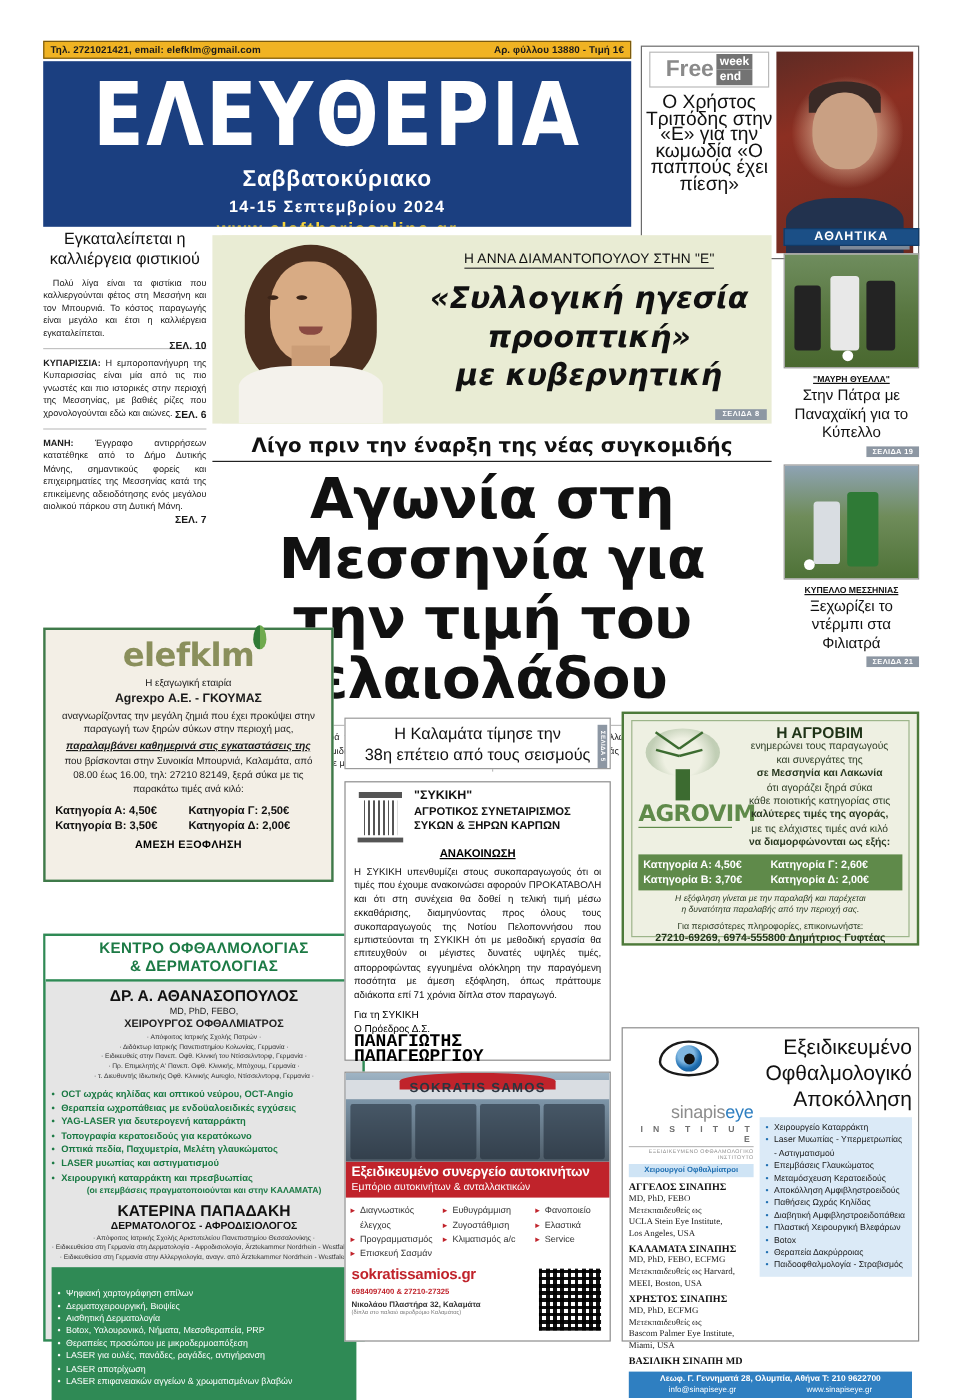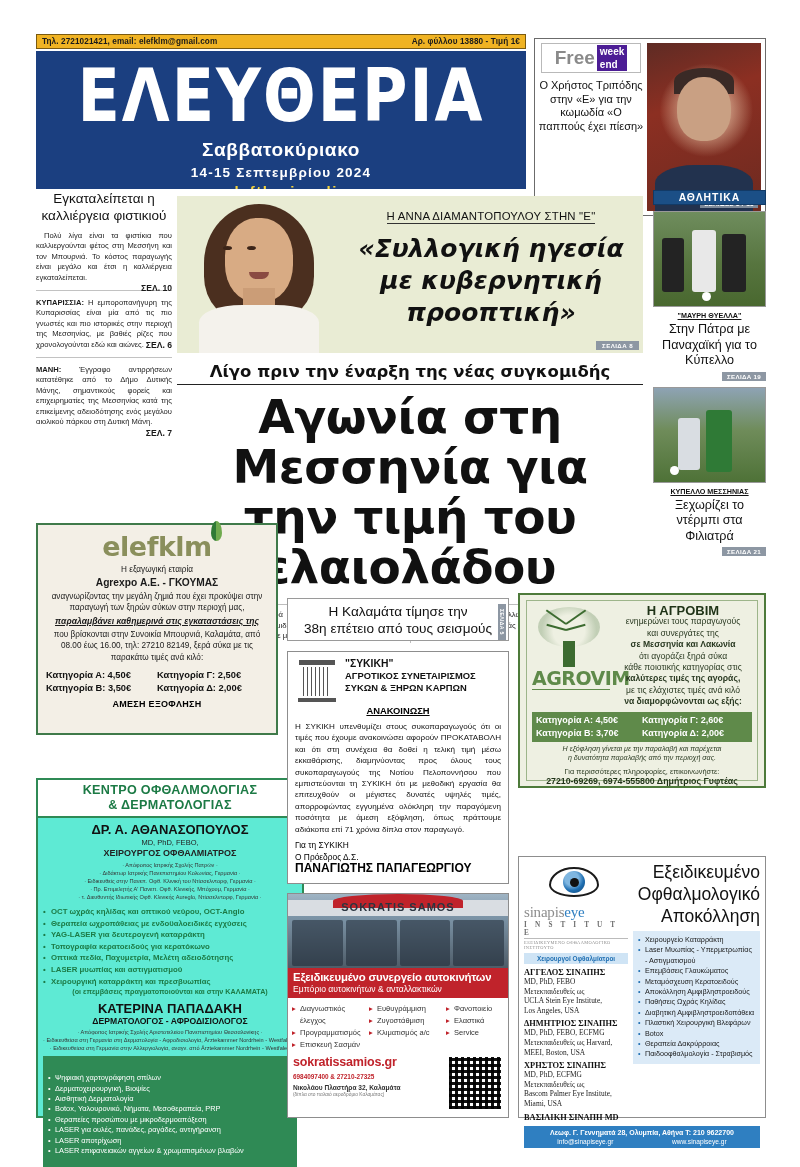--- a/index.html
+++ b/index.html
@@ -35,23 +35,23 @@
   }
   .flag-date { color: #fff; font-weight: bold; font-size: 13.5px; margin-top: 4px; letter-spacing: 1.2px; }
   .flag-url { color: #f5d33a; font-weight: bold; font-size: 15px; margin-top: 3px; letter-spacing: 1.4px; }
 
   
   .promo { position: absolute; left: 534px; top: 38px; width: 232px; height: 178px;
            background:#fff; border: 1px solid #6b6b6b; display: flex; }
   .promo-left { width: 112px; padding: 4px 3px 3px 3px; display: flex; flex-direction: column; align-items: center; }
   .promo-logo { border: 1px solid #b9b9b9; width: 100px; height: 30px; display: flex; align-items: center; justify-content: center; }
   .promo-free { font-size: 19px; font-weight: bold; color: #8a8a8a; font-family: "Liberation Sans", sans-serif; }
-  .promo-week { background: #4c1d95; color: #fff; font-size: 10px; font-weight: bold; line-height: 11px;
+  .promo-week { background: #737373; color: #fff; font-size: 10px; font-weight: bold; line-height: 11px;
                 padding: 1px 3px; margin-left: 2px; text-align: left; }
-  .promo-text { font-size: 11px; line-height: 13.6px; text-align: center; margin-top: 6px; color: #111; }
+  .promo-text { font-size: 16px; line-height: 13.6px; text-align: center; margin-top: 6px; color: #111; }
   .promo-right { flex: 1; position: relative; margin: 4px 4px 4px 0;
      background:
        radial-gradient(circle at 52% 40%, #d6a98e 0 14%, rgba(214,169,142,0) 40%),
        linear-gradient(160deg, #5e2b24 0%, #8c2f22 35%, #6d2a20 100%);
      overflow: hidden; }
   .promo-face { position: absolute; left: 50%; top: 20%; transform: translateX(-50%);
      width: 54px; height: 64px; border-radius: 48% 48% 44% 44%; background: #c9a083; }
   .promo-hair { position: absolute; left: 50%; top: 15%; transform: translateX(-50%);
      width: 60px; height: 26px; border-radius: 50% 50% 0 0; background: #3a2a26; }
   .promo-body { position: absolute; left: 50%; bottom: 0; transform: translateX(-50%);
@@ -132,21 +132,21 @@
   .agx-leaf { position: absolute; right: 46px; top: -10px; width: 11px; height: 20px;
      background: linear-gradient(90deg, #2f7a36 50%, #6faa4e 50%); border-radius: 50% 50% 50% 50%/60% 60% 40% 40%; }
   .agx-t { text-align: center; font-size: 8.2px; line-height: 11.4px; color: #1a1a1a; margin-top: 2px; }
   .agx-t.b { font-weight: bold; font-size: 10.2px; }
   .agx-t.u { font-weight: bold; font-style: italic; text-decoration: underline; font-size: 8.6px; }
   .agx-prices { display: flex; flex-wrap: wrap; margin-top: 5px; font-size: 9.3px; font-weight: bold; }
   .agx-prices div { width: 50%; padding: 1.5px 0; color: #111; }
   .agx-final { text-align: center; font-size: 9px; font-weight: bold; margin-top: 5px; letter-spacing: .3px; }
 
   
-  #ad-oph { left: 36px; top: 778px; width: 268px; height: 340px; border: 2px solid #2f8a55; background: #5eead4; }
+  #ad-oph { left: 36px; top: 778px; width: 268px; height: 340px; border: 2px solid #2f8a55; background: #e5e5e5; }
   .oph-head { background: #fff; color: #1c7a45; text-align: center; font-weight: bold;
      font-size: 12.6px; line-height: 15px; padding: 3px 0; border-bottom: 2px solid #2f8a55; letter-spacing: .3px; }
   .oph-body { padding: 4px 5px; }
   .oph-doc { text-align: center; font-weight: bold; font-size: 13px; color: #111; }
   .oph-sub { text-align: center; font-size: 7.5px; color: #222; margin-top: 1px; }
   .oph-sub.b { font-weight: bold; font-size: 9px; }
   .oph-cred { text-align: center; font-size: 5.6px; line-height: 8px; color: #333; margin-top: 3px; }
   .oph-list { margin-top: 5px; font-size: 7.8px; line-height: 11.6px; color: #1c7a45; font-weight: bold; }
   .oph-list li { list-style: none; position: relative; padding-left: 8px; }
   .oph-list li:before { content: "\2022"; position: absolute; left: 0; color: #1c7a45; }
@@ -173,21 +173,21 @@
   .syk-col .cap { position: absolute; top: 2px; left: 4px; right: 4px; height: 5px; background: #555; }
   .syk-col .shaft { position: absolute; top: 9px; left: 8px; right: 8px; bottom: 8px;
      background: repeating-linear-gradient(90deg, #555 0 1.5px, #fff 1.5px 4px); }
   .syk-col .base { position: absolute; bottom: 2px; left: 3px; right: 3px; height: 4px; background: #555; }
   .syk-names { flex: 1; }
   .syk-names div { font-weight: bold; font-size: 9.4px; line-height: 12px; color: #111; }
   .syk-names .q { font-size: 10.4px; }
   .syk-anoun { text-align: center; font-weight: bold; font-size: 9.4px; text-decoration: underline; margin-top: 1px; }
   .syk-p { font-size: 8.1px; line-height: 11.4px; text-align: justify; margin-top: 5px; color: #111; }
   .syk-sign { text-align: left; font-size: 8.4px; line-height: 11.6px; margin-top: 5px; }
-  .syk-sign .n { font-weight: bold; font-size: 12px; }
+  .syk-sign .n { font-weight: bold; font-size: 15px; font-family: Liberation Mono, monospace; }
 
   
   #ad-sok { left: 287px; top: 893px; width: 222px; height: 225px; border: 1px solid #8d8d8d; overflow: hidden; background:#fff; }
   .sok-photo { height: 74px; position: relative;
      background: linear-gradient(180deg, #9fb4c4 0%, #7d95a8 30%, #4e5c68 100%); overflow: hidden; }
   .sok-sign { position: absolute; left: 0; right: 0; top: 6px; height: 16px; background: #d9dde2; }
   .sok-brand { position: absolute; left: 0; right: 0; top: 7px; text-align: center;
      font-size: 11px; font-weight: bold; color: #2b3540; letter-spacing: 1px; }
   .sok-swoosh { position: absolute; left: 50%; top: 0; transform: translateX(-50%);
      width: 130px; height: 14px; background: #c0232b; border-radius: 50% 50% 0 0; }
@@ -241,21 +241,21 @@
   #ad-sin { left: 518px; top: 856px; width: 248px; height: 262px; border: 1px solid #8d8d8d;
      background: #fff; padding: 4px 5px; }
   .sin-top { display: flex; }
   .sin-left { width: 104px; }
   .sin-eye { width: 62px; height: 40px; position: relative; margin: 2px auto 0; }
   .sin-eye .outer { position: absolute; left: 4px; top: 4px; width: 50px; height: 30px;
      border: 2.5px solid #1a1a1a; border-radius: 50% 50% 50% 50%/60% 60% 40% 40%; }
   .sin-eye .iris { position: absolute; left: 18px; top: 8px; width: 22px; height: 22px;
      border-radius: 50%; background: radial-gradient(circle at 40% 35%, #7fb6e0 0 35%, #1f6fb2 60%, #0d3f6b 100%); }
   .sin-eye .pupil { position: absolute; left: 25px; top: 15px; width: 9px; height: 9px; border-radius: 50%; background: #111; }
-  .sin-brand { text-align: left; margin-top: 1px; font-family: Liberation Serif, serif; }
+  .sin-brand { text-align: right; margin-top: 16px; }
   .sin-brand .n1 { font-size: 15px; color: #8d8d8d; letter-spacing: -.2px; }
   .sin-brand .n1 b { color: #2f7fc1; font-weight: normal; }
   .sin-brand .n2 { font-size: 7.2px; color: #6f6f6f; letter-spacing: 3.2px; font-weight: bold; }
   .sin-brand .n3 { font-size: 4.4px; color: #8d8d8d; letter-spacing: .4px; border-top: 1px solid #bbb; margin-top: 1px; padding-top: 1px; }
   .sin-badge { background: #cfe4f5; color: #1f6fb2; font-size: 6.4px; font-weight: bold;
      text-align: center; padding: 2px 0; margin-top: 3px; }
   .sin-doc { margin-top: 4px; font-family: Liberation Serif, serif; }
   .sin-doc .dn { font-size: 8.4px; font-weight: bold; color: #111; }
   .sin-doc .dd { font-size: 7.4px; line-height: 9.6px; color: #222; }
   .sin-right { flex: 1; padding-left: 5px; }
@@ -335,22 +335,22 @@
         <div class="int-mouth"></div>
         <div class="int-neck"></div>
         <div class="int-shirt"></div>
       </div>
       <div class="int-right">
         <div class="int-kicker-wrap">
           <span class="int-kicker">Η ΑΝΝΑ ΔΙΑΜΑΝΤΟΠΟΥΛΟΥ ΣΤΗΝ "Ε"</span>
         </div>
         <div class="int-quote">
           <div>«Συλλογική ηγεσία</div>
+          <div>προοπτική»</div>
           <div>με κυβερνητική</div>
-          <div>προοπτική»</div>
         </div>
       </div>
       <span class="int-page">ΣΕΛΙΔΑ 8</span>
     </div>
 
     <div class="kicker2">Λίγο πριν την έναρξη της νέας συγκομιδής</div>
     <div class="main-head">
       <div>Αγωνία στη Μεσσηνία για</div>
       <div>την τιμή του ελαιολάδου</div>
     </div>
@@ -428,21 +428,21 @@
         <div>· Διδάκτωρ Ιατρικής Πανεπιστημίου Κολωνίας, Γερμανία ·</div>
         <div>· Ειδικευθείς στην Πανεπ. Οφθ. Κλινική του Ντίσσελντορφ, Γερμανία ·</div>
         <div>· Πρ. Επιμελητής Α' Πανεπ. Οφθ. Κλινικής, Μπόχουμ, Γερμανία ·</div>
         <div>· τ. Διευθυντής Ιδιωτικής Οφθ. Κλινικής Aureglo, Ντίσσελντορφ, Γερμανία ·</div>
       </div>
       <ul class="oph-list">
         <li>OCT ωχράς κηλίδας και οπτικού νεύρου, OCT-Angio</li>
         <li>Θεραπεία ωχροπάθειας με ενδοϋαλοειδικές εγχύσεις</li>
         <li>YAG-LASER για δευτερογενή καταρράκτη</li>
         <li>Τοπογραφία κερατοειδούς για κερατόκωνο</li>
-        <li>Οπτικά πεδία, Παχυμετρία, Μελέτη αδειοδότησης</li>
+        <li>Οπτικά πεδία, Παχυμετρία, Μελέτη γλαυκώματος</li>
         <li>LASER μυωπίας και αστιγματισμού</li>
         <li>Χειρουργική καταρράκτη και πρεσβυωπίας</li>
       </ul>
       <div class="oph-note">(οι επεμβάσεις πραγματοποιούνται και στην ΚΑΛΑΜΑΤΑ)</div>
 
       <div class="derm-head">ΚΑΤΕΡΙΝΑ ΠΑΠΑΔΑΚΗ</div>
       <div class="derm-sub">ΔΕΡΜΑΤΟΛΟΓΟΣ - ΑΦΡΟΔΙΣΙΟΛΟΓΟΣ</div>
       <div class="derm-cred">
         <div>· Απόφοιτος Ιατρικής Σχολής Αριστοτελείου Πανεπιστημίου Θεσσαλονίκης ·</div>
         <div>· Ειδικευθείσα στη Γερμανία στη Δερματολογία - Αφροδισιολογία, Ärztekammer Nordrhein - Westfalen ·</div>
@@ -592,21 +592,21 @@
         </div>
         <div class="sin-badge">Χειρουργοί Οφθαλμίατροι</div>
         <div class="sin-doc">
           <div class="dn">ΑΓΓΕΛΟΣ ΣΙΝΑΠΗΣ</div>
           <div class="dd" style="white-space:pre-line;">MD, PhD, FEBO
 Μετεκπαιδευθείς ως
 UCLA Stein Eye Institute,
 Los Angeles, USA</div>
         </div>
         <div class="sin-doc">
-          <div class="dn">ΔΗΜΗΤΡΙΟΣ ΣΙΝΑΠΗΣ</div>
+          <div class="dn">ΚΑΛΑΜΑΤΑ ΣΙΝΑΠΗΣ</div>
           <div class="dd" style="white-space:pre-line;">MD, PhD, FEBO, ECFMG
 Μετεκπαιδευθείς ως Harvard,
 MEEI, Boston, USA</div>
         </div>
         <div class="sin-doc">
           <div class="dn">ΧΡΗΣΤΟΣ ΣΙΝΑΠΗΣ</div>
           <div class="dd" style="white-space:pre-line;">MD, PhD, ECFMG
 Μετεκπαιδευθείς ως
 Bascom Palmer Eye Institute,
 Miami, USA</div>

